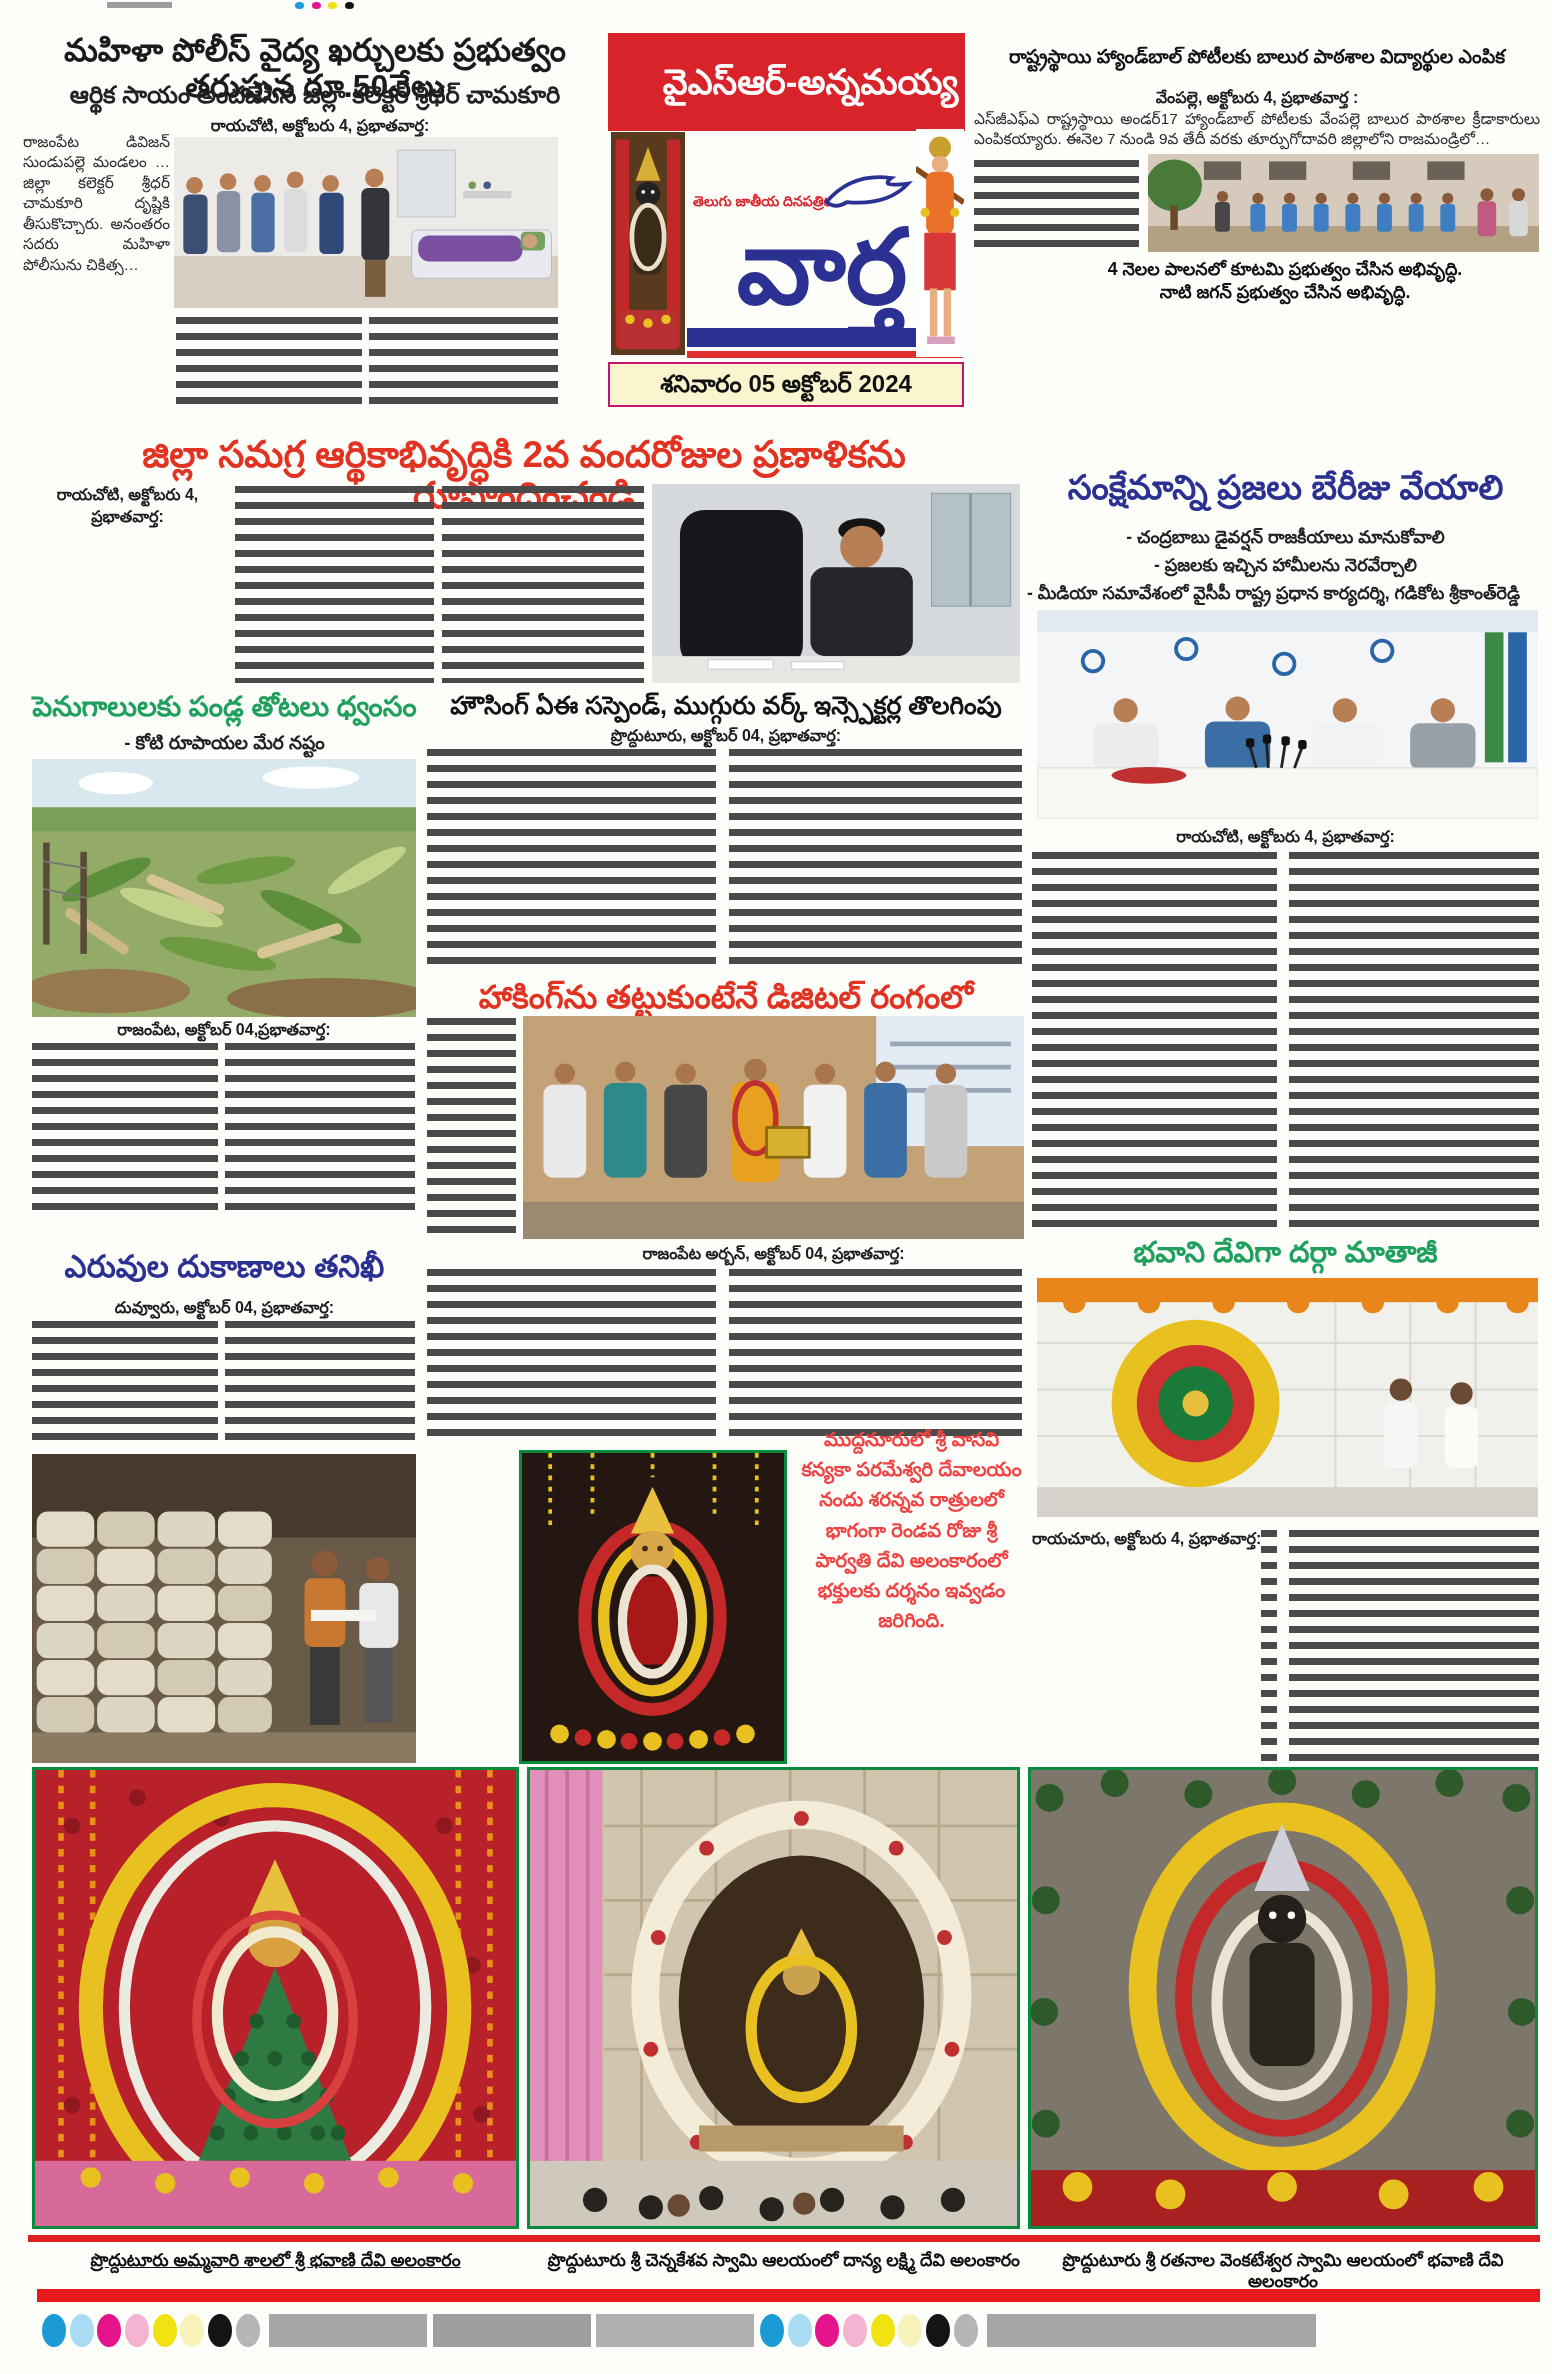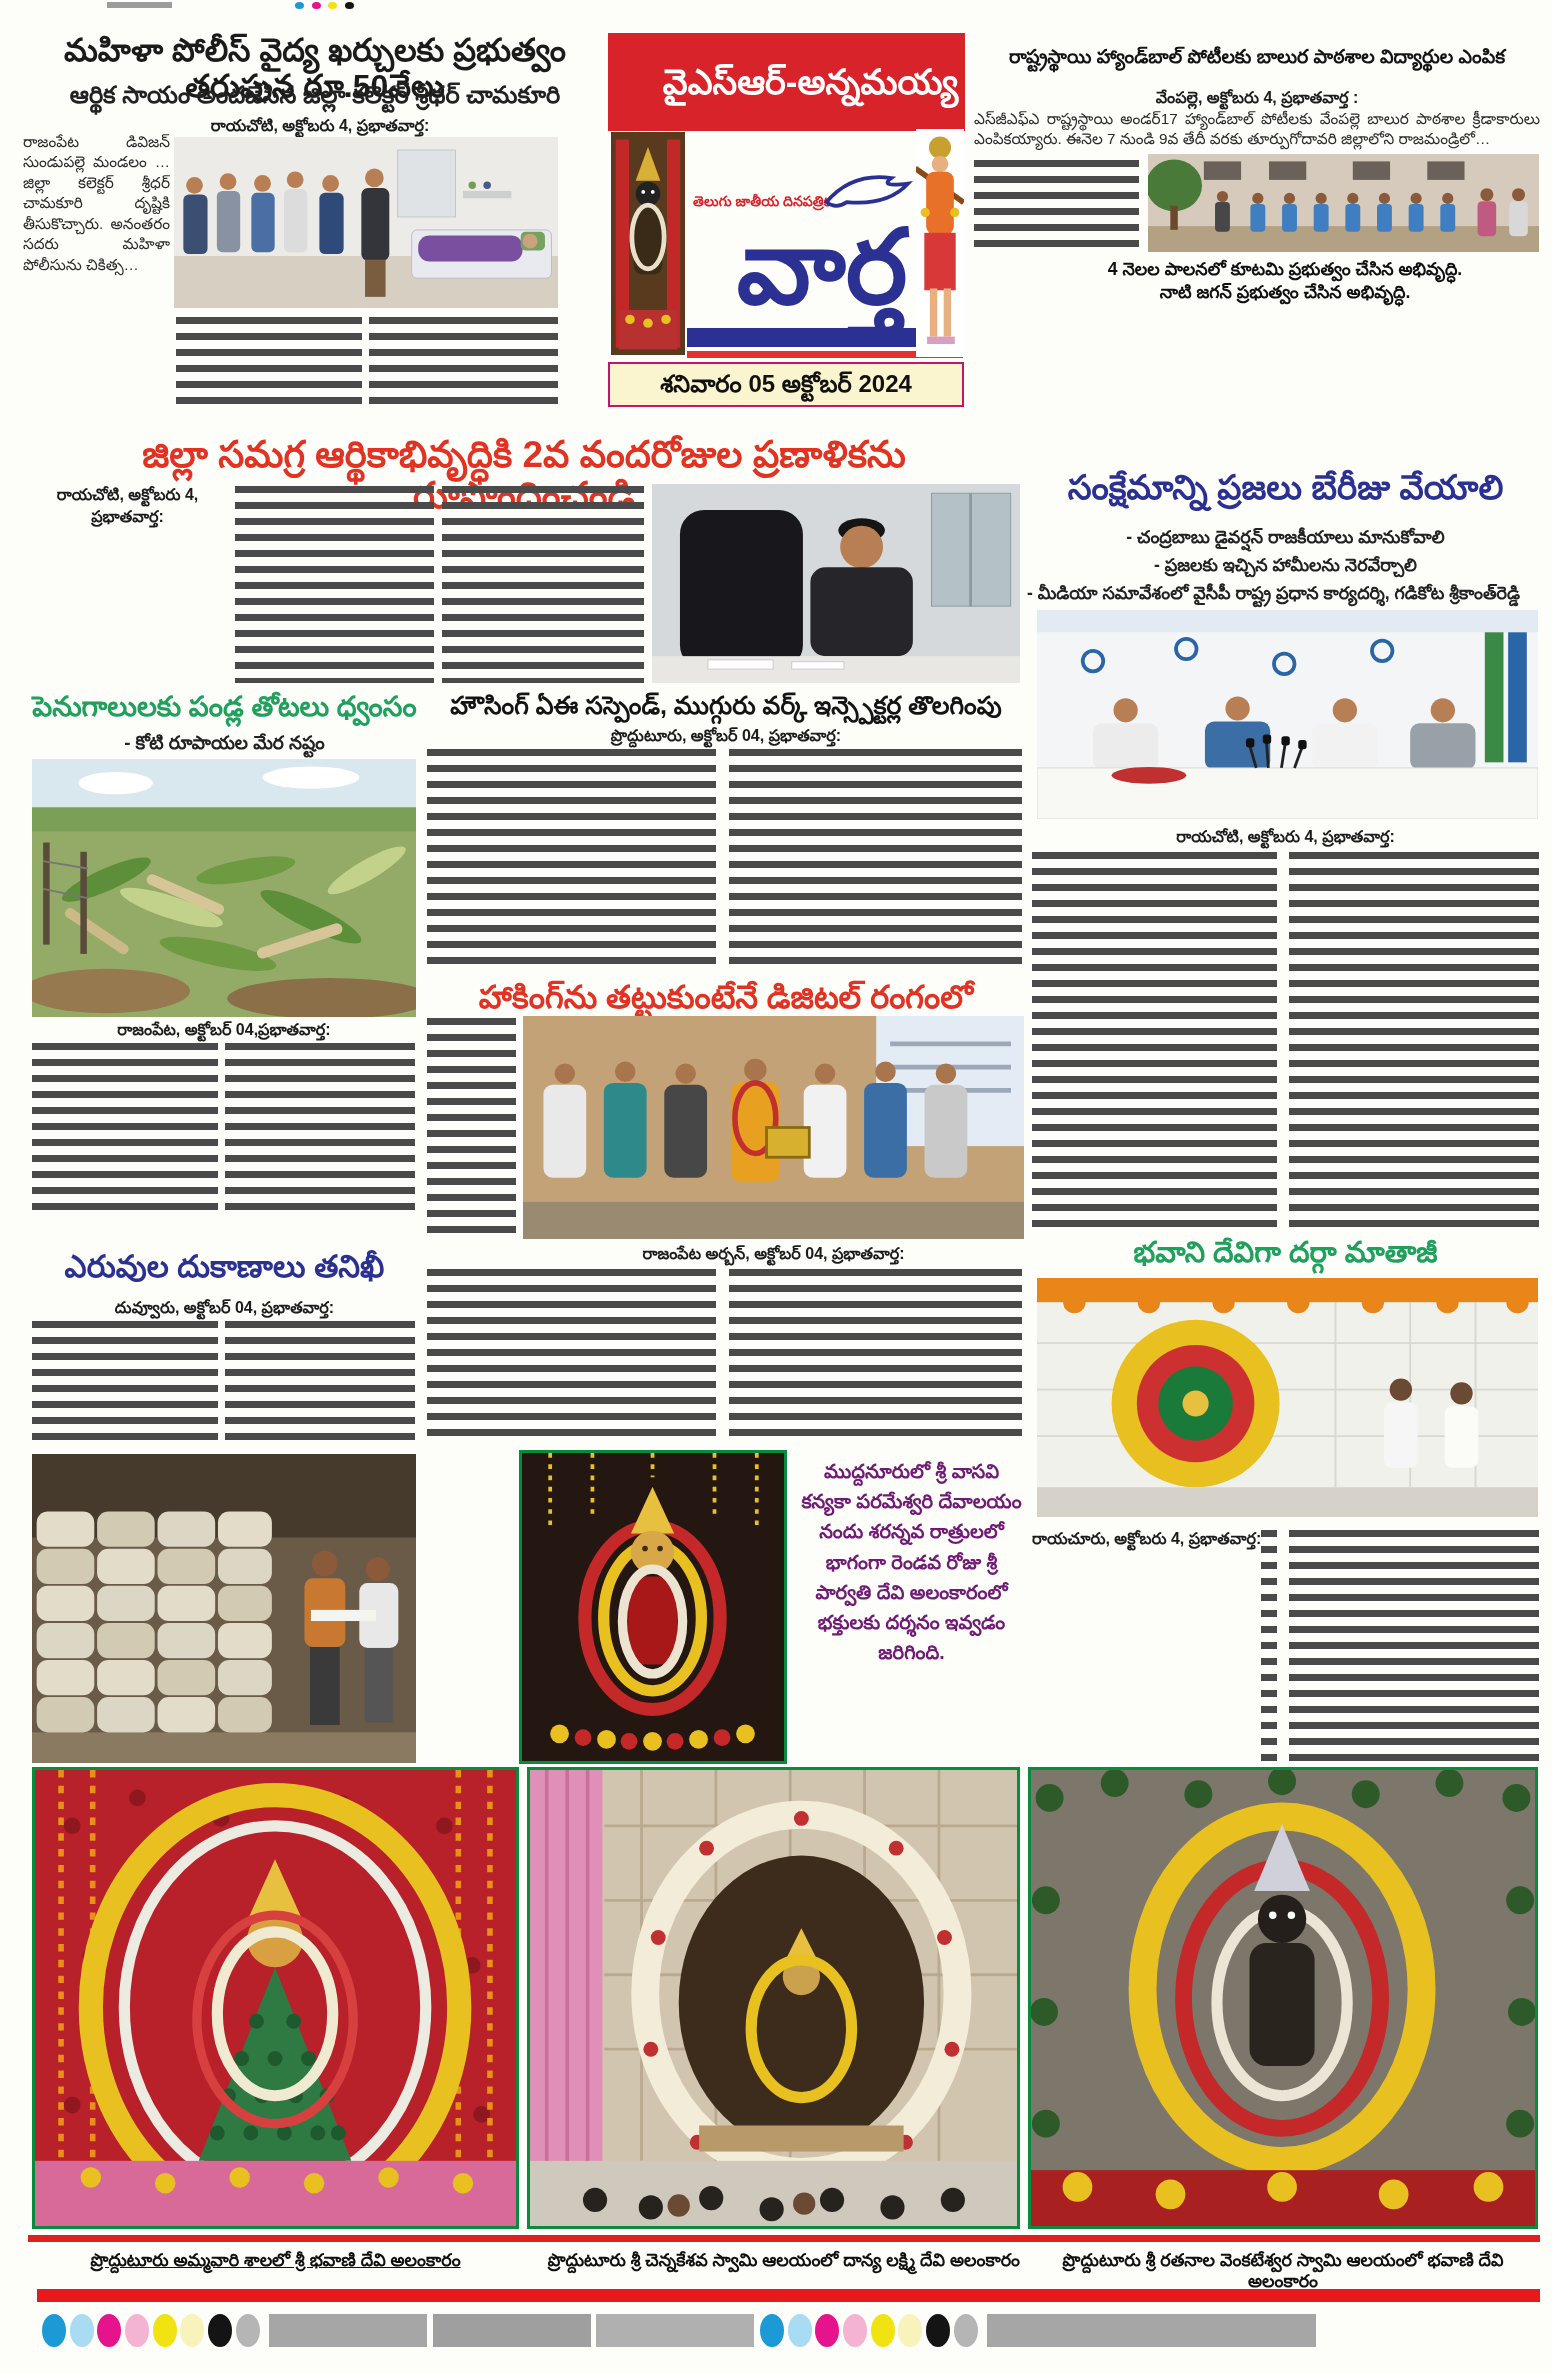--- a/index.html
+++ b/index.html
@@ -360,21 +360,21 @@
           <circle cx="238" cy="300" r="10"></circle>
       </g>
       <g fill="#c42828">
         <circle cx="65" cy="304" r="9"></circle>
           <circle cx="114" cy="308" r="9"></circle>
           <circle cx="163" cy="308" r="9"></circle>
           <circle cx="213" cy="304" r="9"></circle>
       </g>
     </svg>
   </div>
-  <div class="abs" style="left:798px;top:1456px;width:227px;font-size:19.5px;font-weight:bold;color:#701a75;line-height:1.55;text-align:center;">ముద్దనూరులో శ్రీ వాసవి కన్యకా పరమేశ్వరి దేవాలయం నందు శరన్నవ రాత్రులలో భాగంగా రెండవ రోజు శ్రీ పార్వతి దేవి అలంకారంలో భక్తులకు దర్శనం ఇవ్వడం జరిగింది.</div>
+  <div class="abs" style="left:798px;top:1424px;width:227px;font-size:19.5px;font-weight:bold;color:#ef4444;line-height:1.55;text-align:center;">ముద్దనూరులో శ్రీ వాసవి కన్యకా పరమేశ్వరి దేవాలయం నందు శరన్నవ రాత్రులలో భాగంగా రెండవ రోజు శ్రీ పార్వతి దేవి అలంకారంలో భక్తులకు దర్శనం ఇవ్వడం జరిగింది.</div>
 
   <div class="abs hl" style="left:1032px;top:1236px;width:507px;font-size:29px;color:var(--headline_green,#1fa05c);">భవాని దేవిగా దర్గా మాతాజీ</div>
   <div class="abs photo" style="left:1037px;top:1278px;width:501px;height:239px;">
     <svg viewBox="0 0 537 257" preserveAspectRatio="none">
       <rect width="537" height="257" fill="#f1f1ec"></rect>
       <g stroke="#d8d8d0" stroke-width="2">
         <line x1="0" y1="70" x2="537" y2="70"></line>
           <line x1="0" y1="120" x2="537" y2="120"></line>
           <line x1="0" y1="170" x2="537" y2="170"></line>
         <line x1="320" y1="26" x2="320" y2="225"></line>

